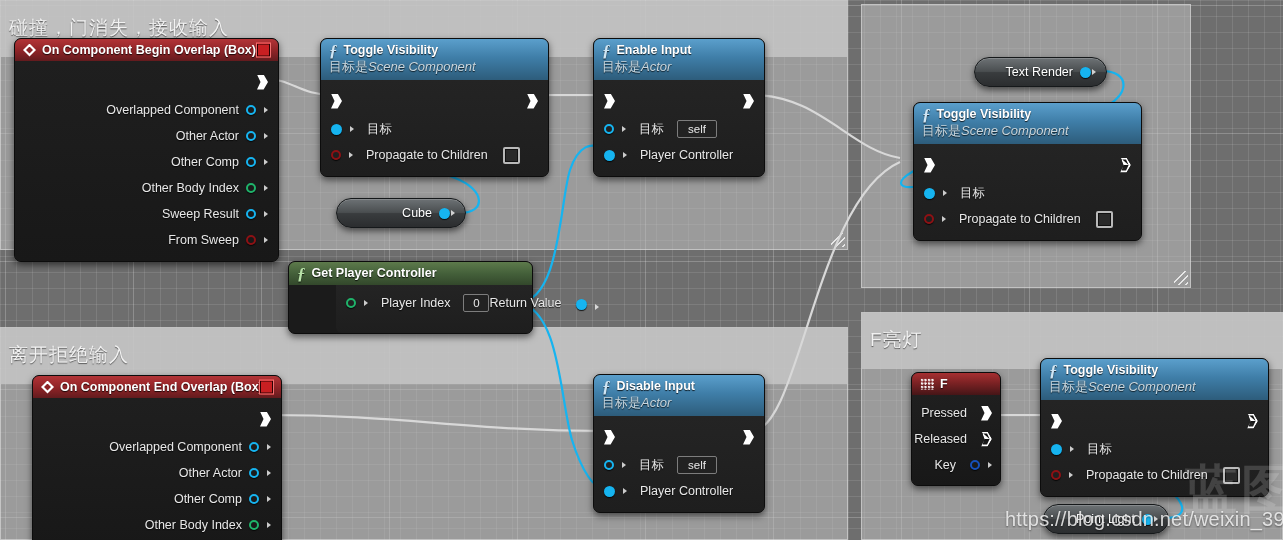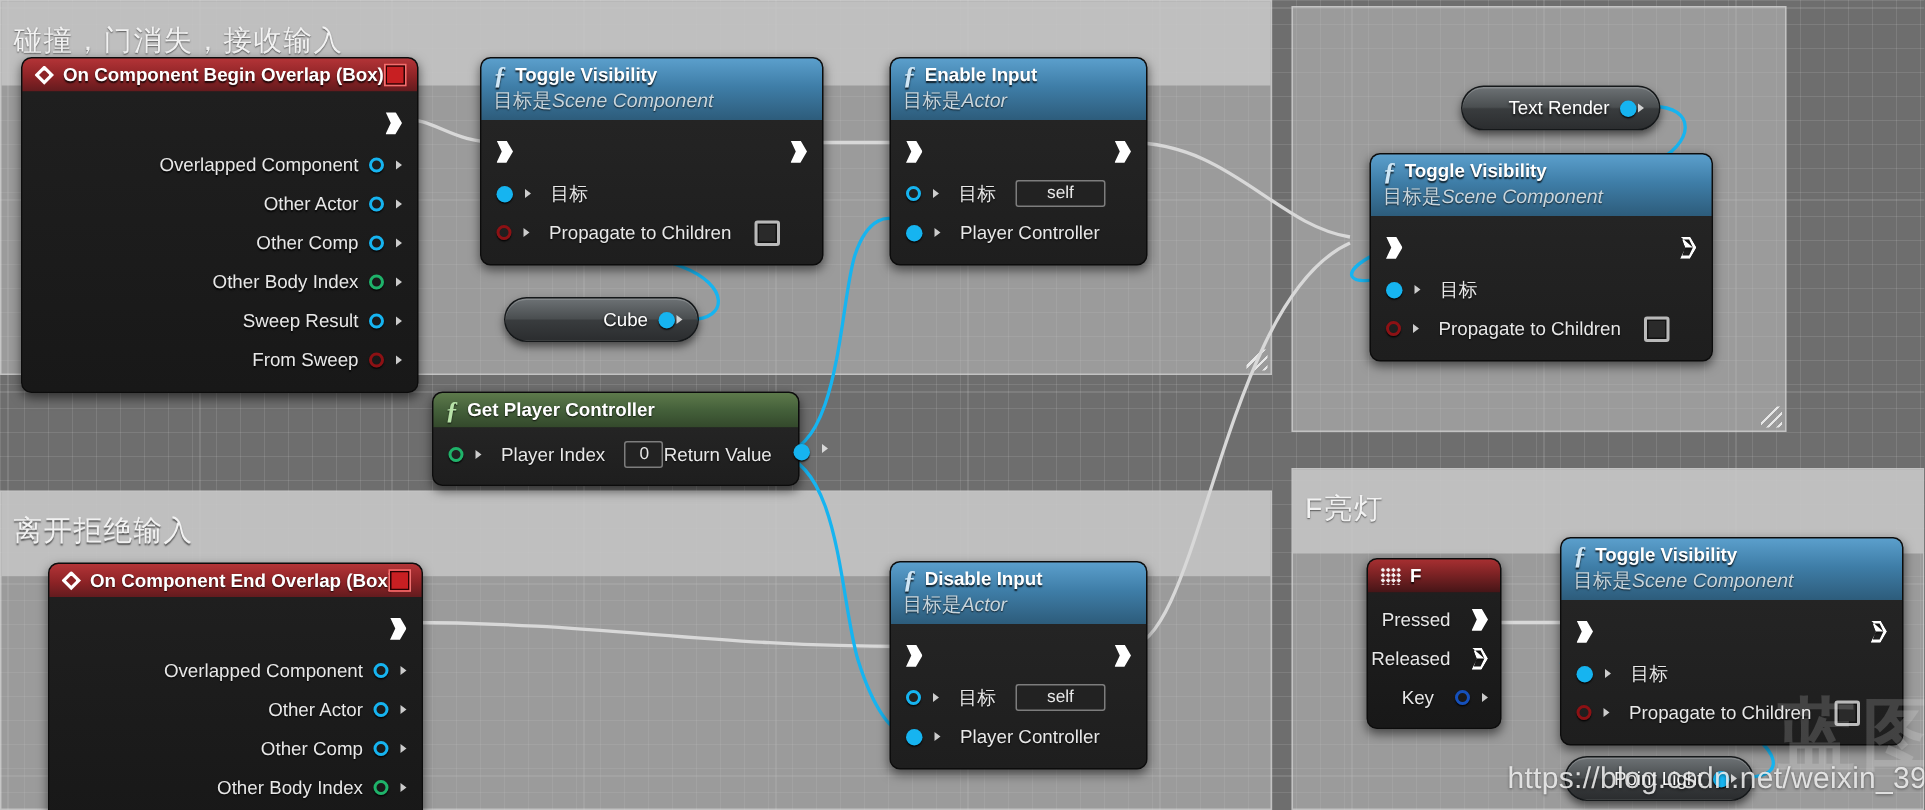--- a/index.html
+++ b/index.html
@@ -127,21 +127,21 @@
   .pinwrap{display:flex;align-items:center;gap:0px;}
   .gap6{gap:7px;}
 
   .checkbox{
     width:13px;height:13px;border:2px solid #b9b9b9;border-radius:2px;
     background:#2a2a2a;flex:none;box-shadow:inset 0 0 0 1px #111;
   }
   .valuebox{
     font-size:11.5px;color:#e8e8e8;background:#222;
     border:1px solid #7d7d7d;border-radius:2px;
-    padding:0px 20px;line-height:16px;margin-left:6px;white-space:nowrap;
+    padding:0px 10px;line-height:16px;margin-left:6px;white-space:nowrap;
   }
   .valuebox.num{min-width:14px;text-align:center;padding:0 5px;}
 
   .stopbtn{
     position:absolute;right:7px;top:50%;transform:translateY(-50%);
     width:13px;height:13px;background:#c81f22;border:1px solid #f07070;
     box-shadow:inset 0 0 0 1px #2a0203;
   }
   .event-diamond{
     width:13px;height:13px;flex:none;
@@ -331,29 +331,29 @@
     </div>
   </div>
 
   <div class="node" id="n-gpc" style="left: 288px; top: 261px; width: 245px;">
     <div class="node-header hdr-pure" style="padding-bottom:5px;">
       <div class="node-title">
         <span style="font-family:'Liberation Serif',serif;font-style:italic;font-size:17px;color:#b8e2a8;line-height:13px;">ƒ</span>
         <span>Get Player Controller</span>
       </div>
     </div>
-    <div class="node-body" style="padding:4px 0 6px 0;">
+    <div class="node-body" style="padding:4px 0 16px 0;margin-left:47px;">
       <div class="row split" style="height:28px;">
         <span class="pinwrap gap6" style="display:flex;align-items:center;">
           <span class="dot hollow-green"></span>
             <span class="arrowlet"></span>
           <span class="pin-label" style="margin-left:6px;">Player Index</span>
           <span class="valuebox num">0</span>
         </span>
-        <span class="pinwrap gap6" style="display:flex;align-items:flex-start;">
+        <span class="pinwrap gap6" style="display:flex;align-items:flex-end;">
           <span class="pin-label">Return Value</span>
           <span class="dot blue" style="margin-left:7px;"></span>
             <span class="arrowlet"></span>
         </span>
       </div>
     </div>
   </div>
 
   <div class="node" id="n-end" style="left: 32px; top: 375px; width: 250px;">
     <div class="node-header hdr-event">

